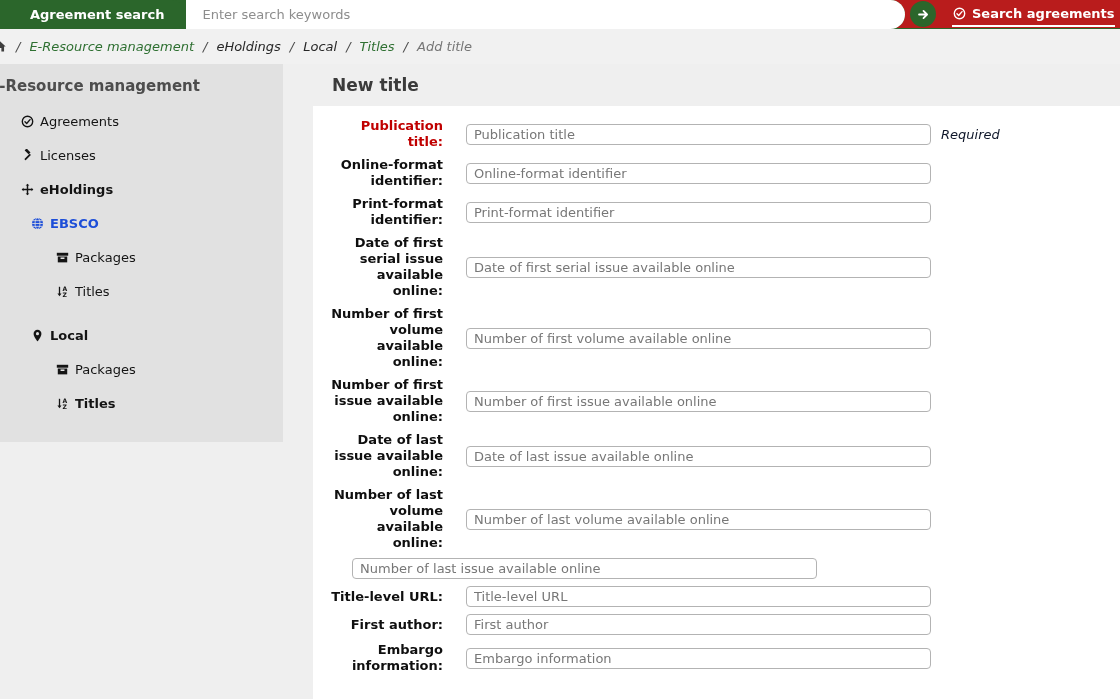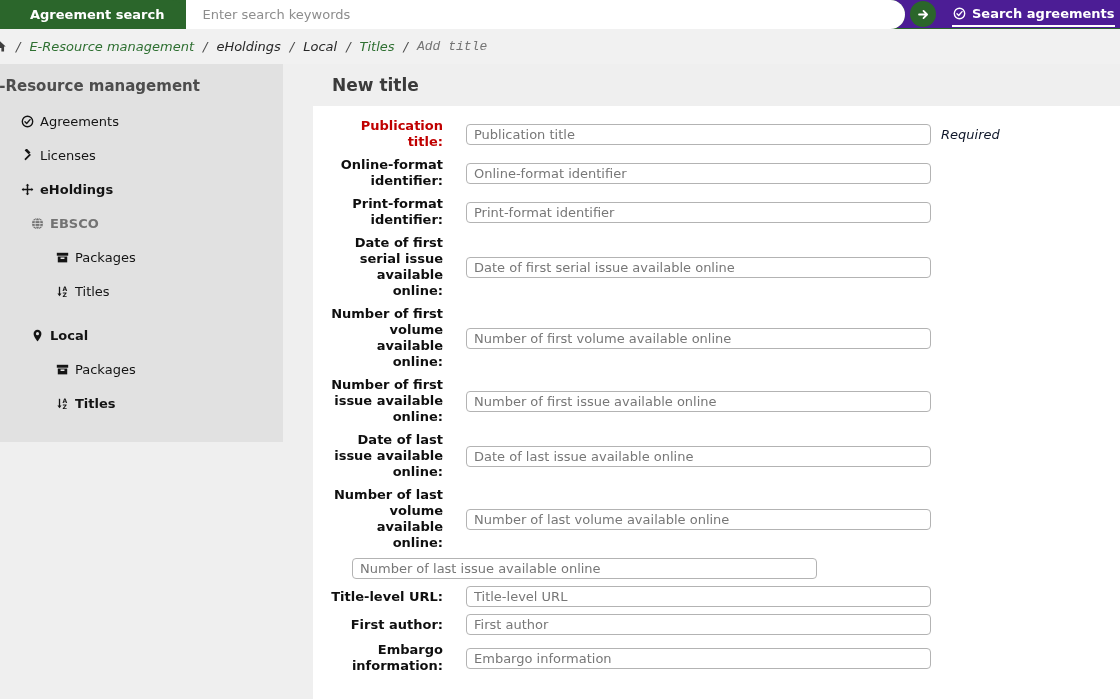--- a/index.html
+++ b/index.html
@@ -4,21 +4,21 @@
 <style>
   * { box-sizing: border-box; }
   html,body { margin:0; padding:0; }
   body {
     width:1120px; height:700px; overflow:hidden;
     font-family:"DejaVu Sans","Liberation Sans",sans-serif;
     background:#ffffff; font-size:13px;
   }
   
   .topbar {
-    height:29px; background:#4c1d95; display:flex; align-items:center;
+    height:29px; background:#b91c1c; display:flex; align-items:center;
     border-bottom:1px solid #2b662b; position:relative;
   }
   .pill-group {
     display:flex; align-items:stretch; background:#2b662b;
     border-radius:0 15px 15px 0; width:905px; height:29px; flex:none;
   }
   .scope-btn {
     background:#2b662b; color:#fff; font-weight:bold; font-size:13px;
     border:none; border-radius:0 15px 15px 0; padding:0 22px 0 30px;
     cursor:pointer; white-space:nowrap; font-family:inherit;
@@ -44,41 +44,41 @@
   .top-tab.active { border-bottom-color:#ffffff; }
   
   .breadcrumb {
     height:35px; background:#f1f1f1; display:flex; align-items:center;
     font-style:italic; font-size:13px; color:#444; overflow:hidden;
   }
   .crumb-home { margin-left:-7px; color:#3e3e3e; display:inline-flex; }
   .crumb-sep { margin:0 9px; color:#4a4a4a; }
   .crumb-link { color:#2f7032; text-decoration:none; cursor:pointer; }
   .crumb-text { color:#262626; }
-  .crumb-current { color:#757575;font-family:Liberation Mono, monospace; }
+  .crumb-current { color:#757575; }
   
   .content { position:relative; height:635px; background:#efefef; overflow:hidden; }
   .sidebar {
     position:absolute; left:0; top:0; width:283px; height:378px;
     background:#e1e1e1; overflow:hidden;
   }
   .sidebar-heading {
     font-size:15px; font-weight:bold; color:#4d4d4d;
     margin:13px 0 0 -11px; white-space:nowrap;
   }
   .side-list { margin-top:9px; }
   .side-item {
     height:34px; display:flex; align-items:center; gap:6px;
     font-size:13px; color:#141414; cursor:pointer; white-space:nowrap;
   }
   .lvl1 { padding-left:20px; }
   .lvl2 { padding-left:30px; }
   .lvl3 { padding-left:55px; }
   .bold { font-weight:bold; }
-  .muted { color:#737373; }
+  .muted { color:#1d4ed8; }
   .gap-top { margin-top:10px; }
   .ic { display:inline-flex; width:14px; height:14px; align-items:center; justify-content:center; flex:none; }
   
   .main-title {
     position:absolute; left:313px; top:11px; font-size:17px;
     font-weight:bold; color:#3b3b3b;margin-left:19px;
   }
   .panel {
     position:absolute; left:313px; top:42px; right:0; bottom:-60px;
     background:#ffffff; padding:12px 0 0 16px;

